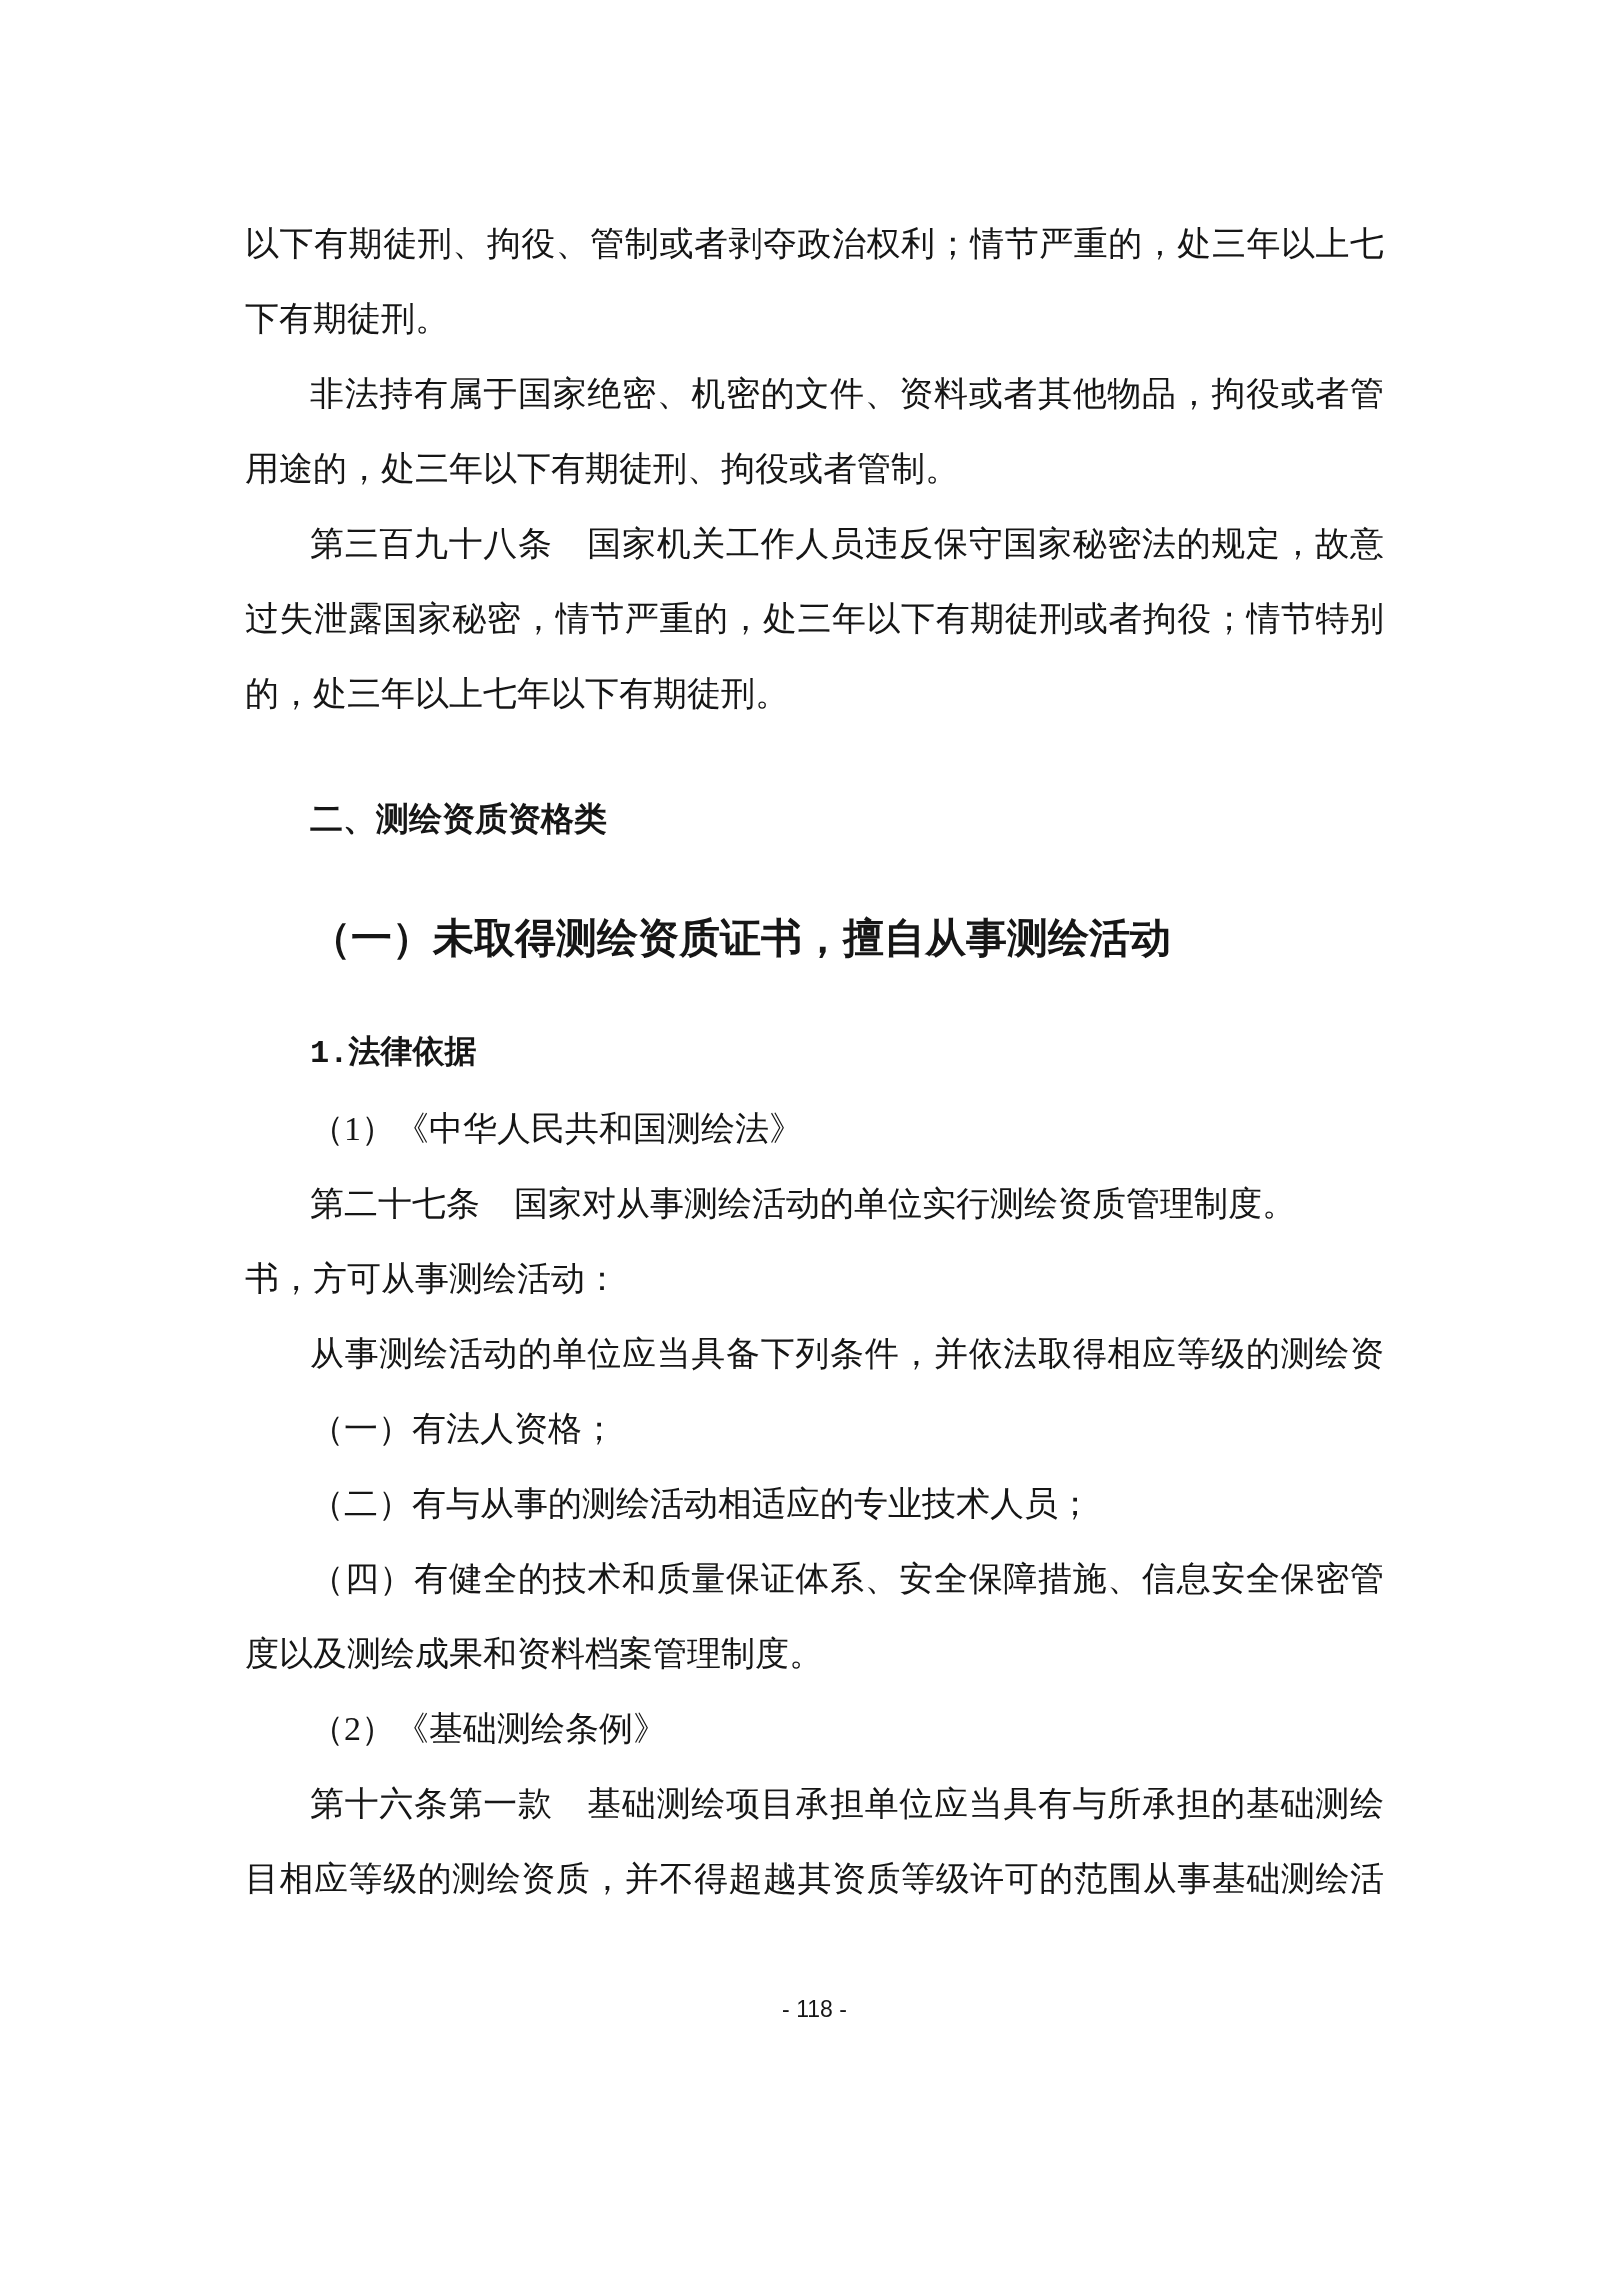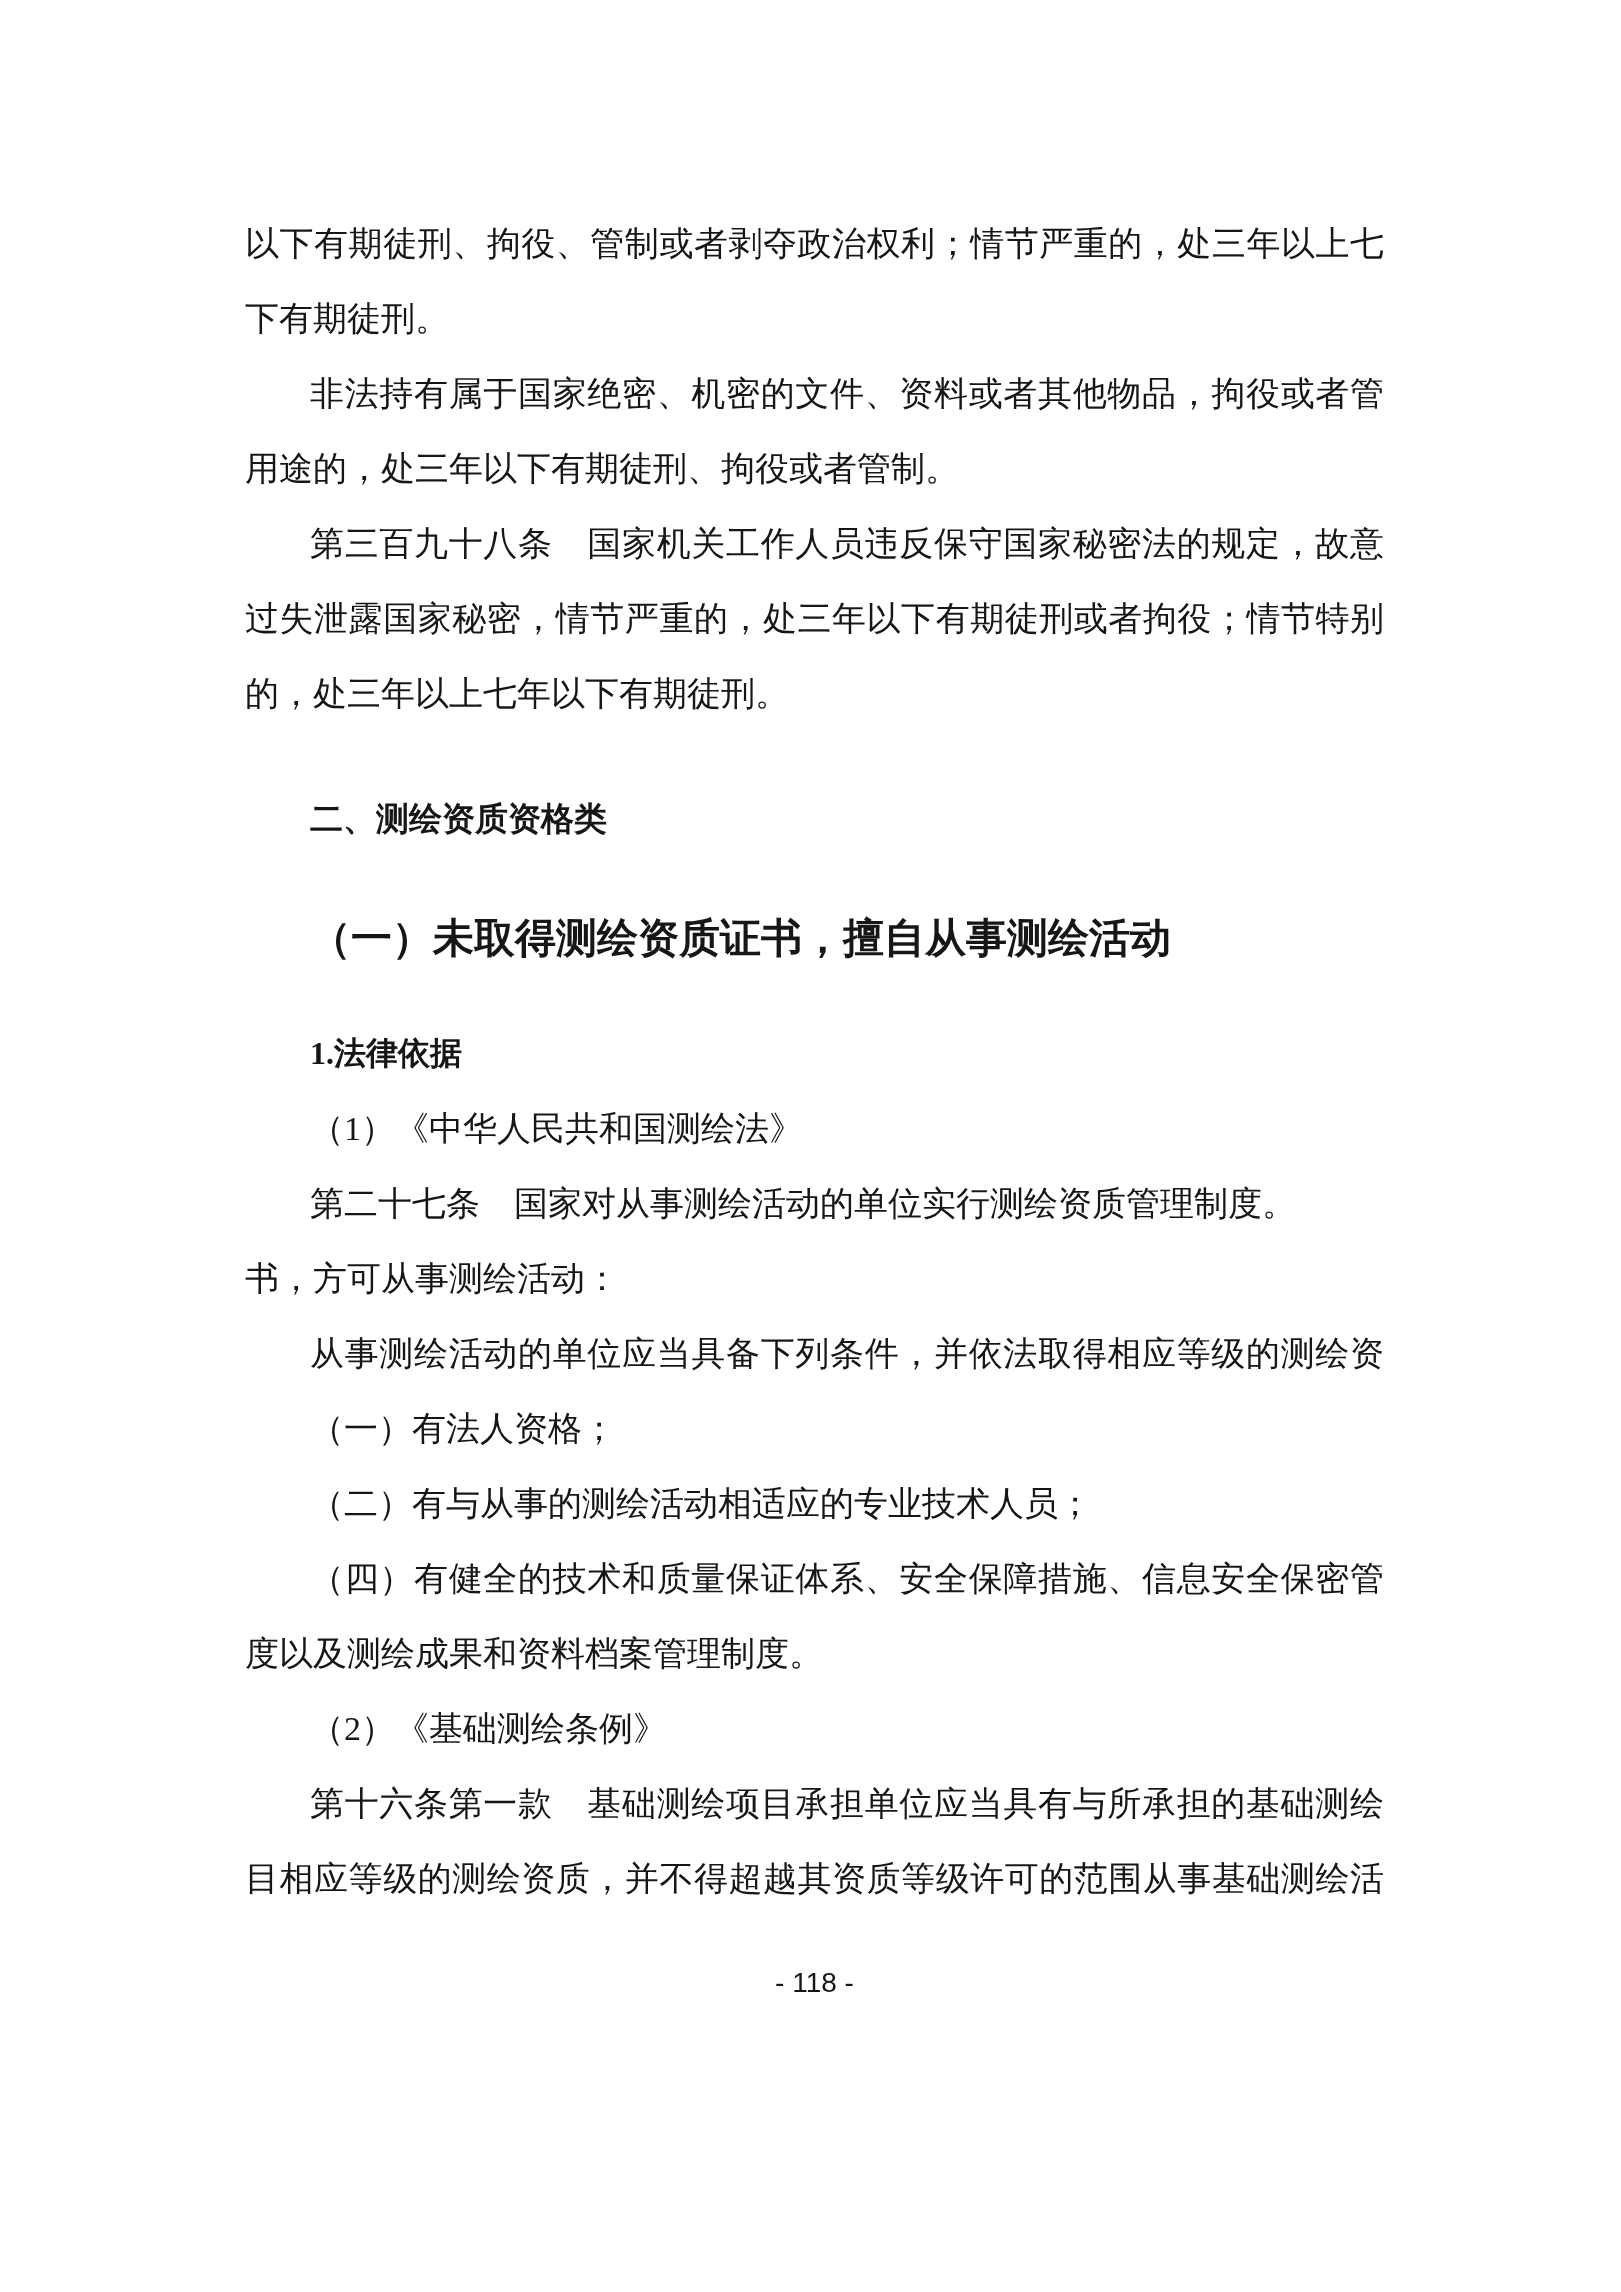--- a/index.html
+++ b/index.html
@@ -51,30 +51,30 @@
   }
   
   .h-sub {
     font-family: "Liberation Serif", "DejaVu Serif", serif;
     font-weight: bold;
     font-size: 41px;
     margin-top: 45px;
   }
   
   .h-clause {
-    font-family: Liberation Serif, serif;
+    font-family: Liberation Mono, monospace;
     font-weight: bold;
     font-size: 32px;
     margin-top: 40px;
   }
   .footer {
-    margin-top: 52px;
+    margin-top: 79px;
     height: 29px;
     font-family: "Liberation Sans", "DejaVu Sans", sans-serif;
-    font-size: 28px;
+    font-size: 23px;
     line-height: 29px;
     color: #161616;
     text-align: center;
     text-align-last: center;
   }
 </style>
 </head>
 <body>
 
 <div class="page">

